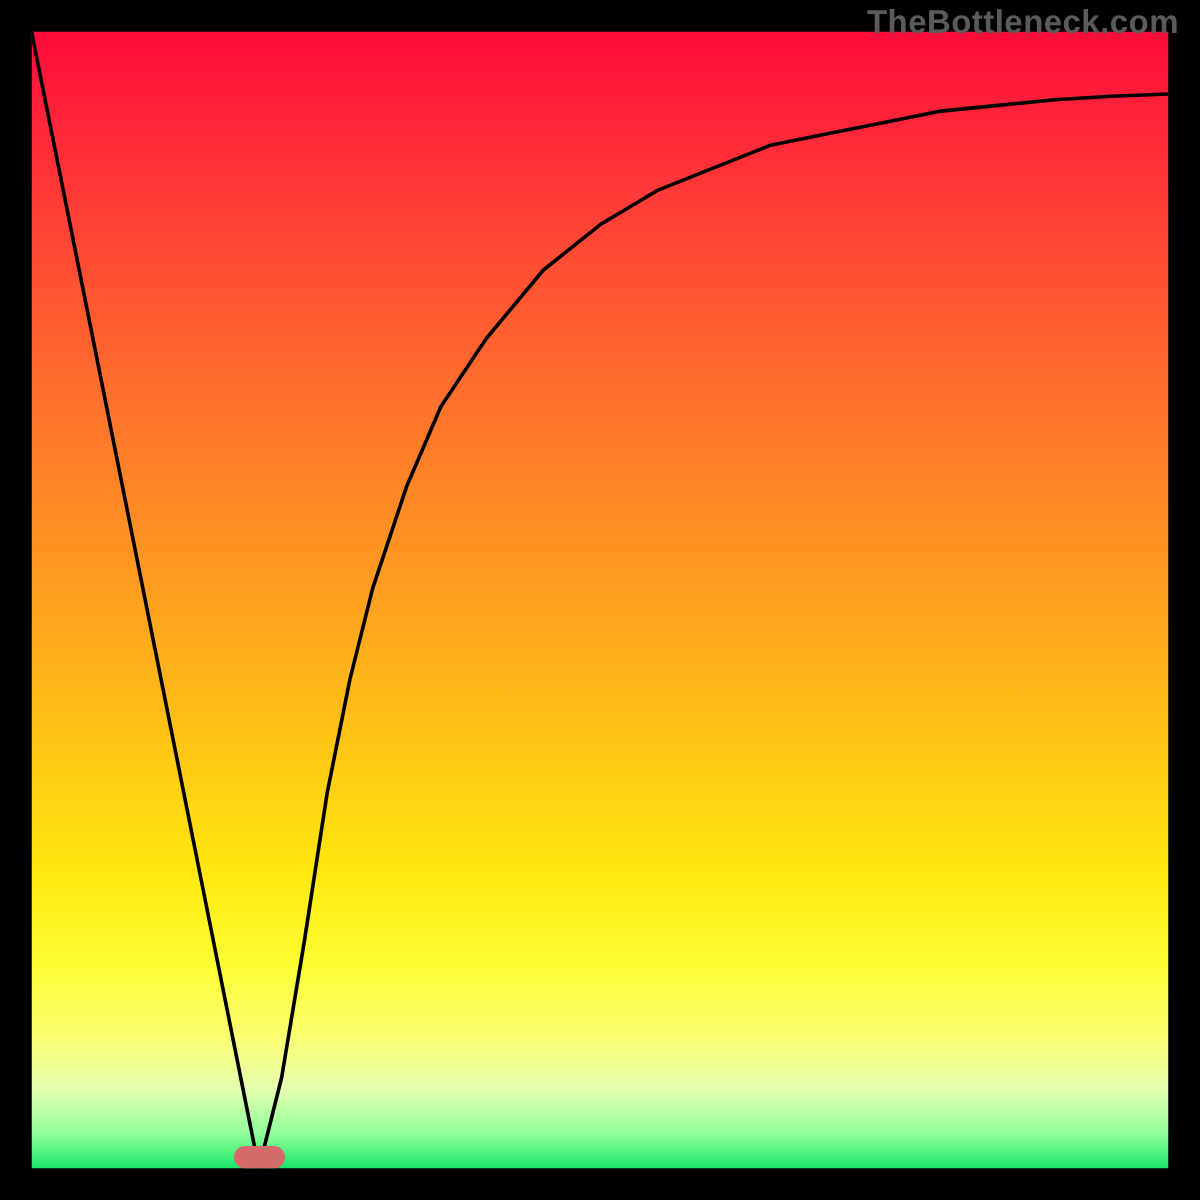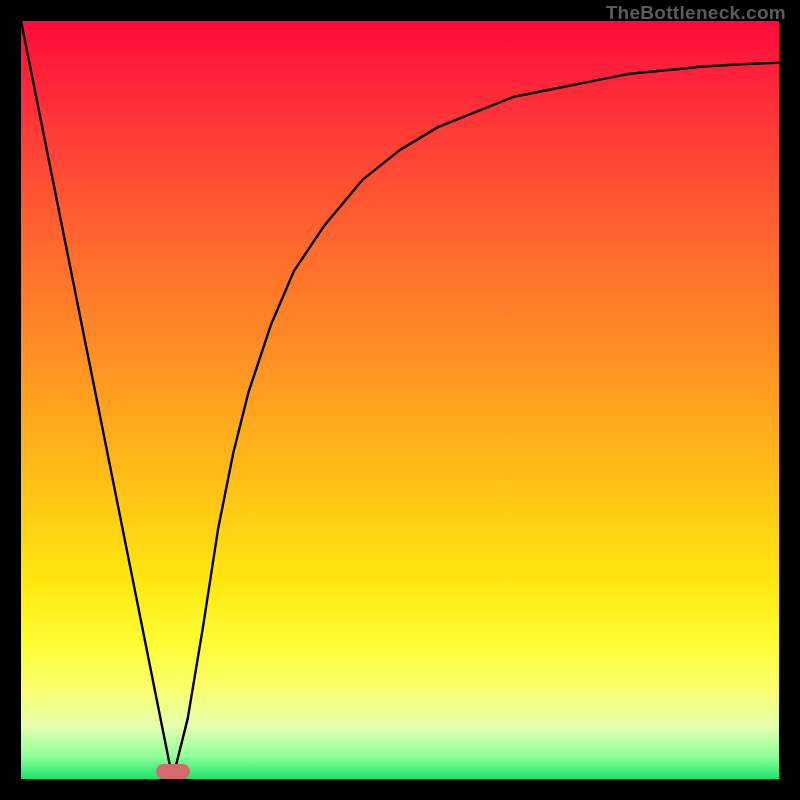--- a/index.html
+++ b/index.html
@@ -15,21 +15,21 @@
     position: relative;
     width: 800px;
     height: 800px;
     background: #000;
   }
   .watermark {
     position: absolute;
     top: 2px;
     right: 14px;
     color: #5b5b5b;
-    font-size: 19px;
+    font-size: 22px;
     font-weight: 600;
     letter-spacing: 0.3px;
     z-index: 10;
   }
   .plot-area {
     position: absolute;
     left: 21px;
     top: 21px;
     width: 758px;
     height: 758px;

